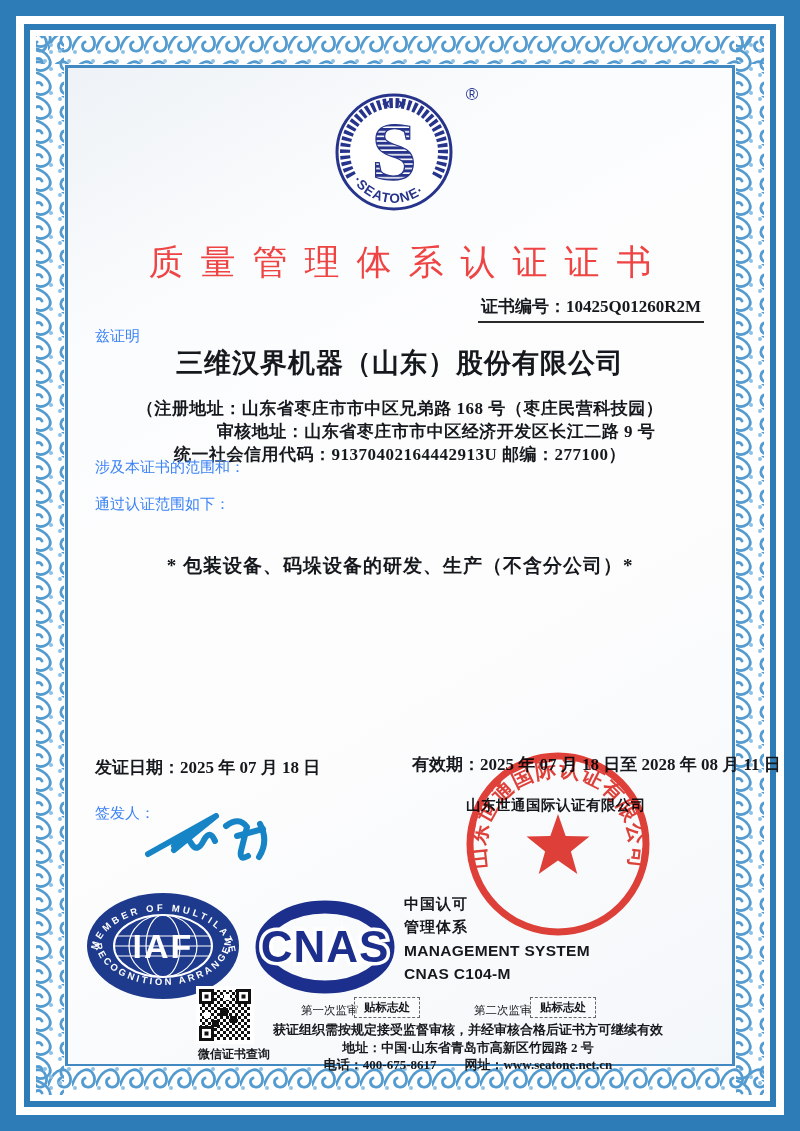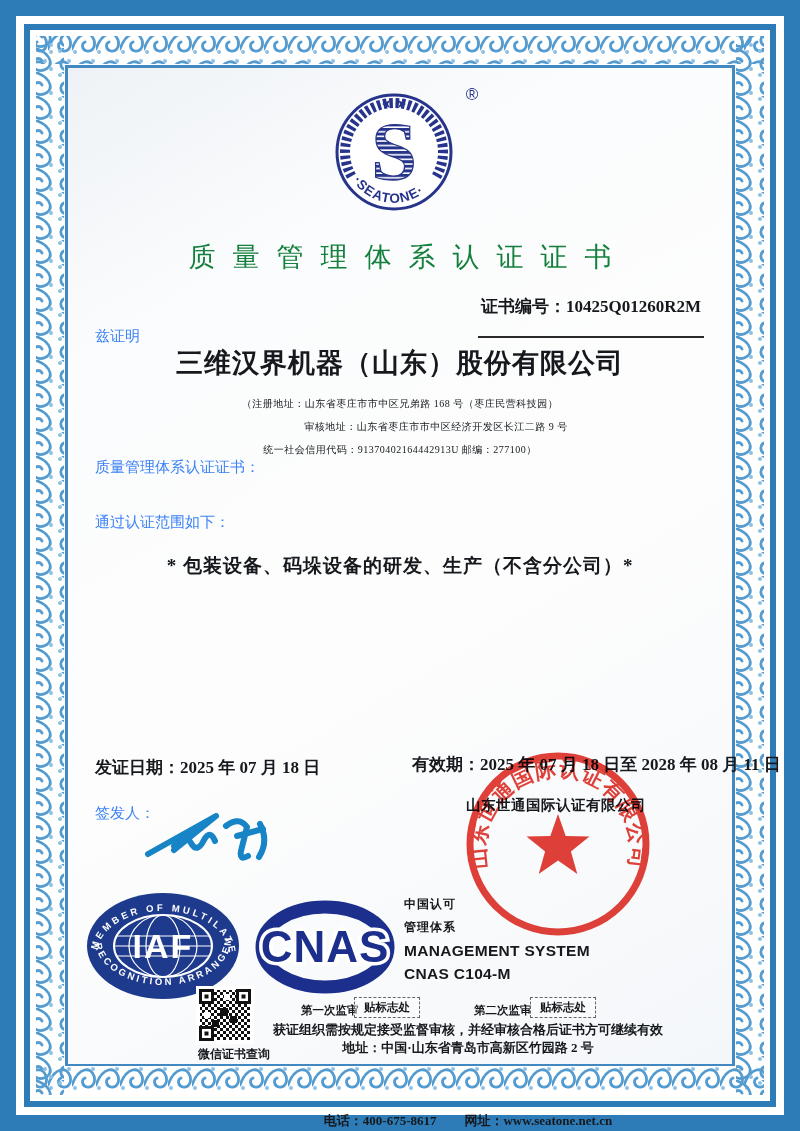--- a/index.html
+++ b/index.html
@@ -11,48 +11,48 @@
   }
   .abs{position:absolute;}
   .page{position:absolute;left:0;top:0;width:800px;height:1131px;}
   .content-bg{
     position:absolute;left:68px;top:68px;width:664px;height:996px;
     background:linear-gradient(150deg,#eef2f6 0%,#fbfcfd 22%,#fdfdfd 55%,#f4f7fa 100%);
   }
   .frame-svg{position:absolute;left:0;top:0;}
   .ctr{text-align:center;left:0;width:800px;}
   .title{
-    top:239px;font-size:27px;letter-spacing:17px;text-indent:17px;
-    color:#15803d;font-weight:500;
+    top:239px;font-size:35px;letter-spacing:17px;text-indent:17px;
+    color:#ef4444;font-weight:500;
   }
   .certno{
     top:295px;left:478px;width:226px;text-align:center;
-    font-size:17px;font-weight:bold;padding-bottom:18px;
+    font-size:17px;font-weight:bold;padding-bottom:3px;
     border-bottom:2px solid #2a2a2a;white-space:nowrap;
   }
   .small-label{font-size:15px;color:#3b82f6;}
   .company{top:345px;font-size:27px;font-weight:bold;letter-spacing:1px;}
-  .addr{font-size:10px;font-weight:normal;letter-spacing:0.5px;}
+  .addr{font-size:17px;font-weight:bold;letter-spacing:0.5px;}
   .standard{
     top:472px;font-size:30px;font-weight:600;letter-spacing:0.5px;
     font-family:"Liberation Sans","DejaVu Sans",sans-serif;
   }
   .scope{top:553px;font-size:19px;font-weight:bold;letter-spacing:1px;}
   .para{
     top:668px;left:94px;width:614px;font-size:13.5px;line-height:25px;
     text-align:justify;letter-spacing:0.2px;
   }
   .dateline{font-size:17px;font-weight:600;white-space:nowrap;}
   .issuer{top:796px;left:466px;font-size:14.5px;font-weight:600;letter-spacing:0.5px;}
   .stamp{mix-blend-mode:multiply;opacity:0.92;}
   .sig{mix-blend-mode:multiply;}
   .accred{top:893px;left:404px;line-height:23px;font-weight:bold;}
-  .accred .cn{font-size:12px;letter-spacing:1px;}
+  .accred .cn{font-size:15px;letter-spacing:1px;}
   .accred .en{font-size:15.5px;font-family:"Liberation Sans","DejaVu Sans",sans-serif;letter-spacing:0.3px;}
-  .auditlbl{font-size:11.5px;font-weight:700;white-space:nowrap;}
+  .auditlbl{font-size:11.5px;font-weight:400;white-space:nowrap;}
   .stickerbox{
     font-size:11.5px;font-weight:600;white-space:nowrap;
     border:1px dashed #666;padding:2px 9px;background:rgba(255,255,255,0.4);
   }
   .footline{left:250px;width:436px;text-align:center;font-size:13px;font-weight:600;white-space:nowrap;}
   .qrcap{top:1046px;left:182px;width:88px;text-align:right;font-size:12px;font-weight:bold;}
   .contact-gap{display:inline-block;width:28px;}
 </style>
 </head>
 <body>
@@ -104,23 +104,23 @@
   <div class="abs ctr title">质量管理体系认证证书</div>
 
   <div class="abs certno"><span>证书编号：</span><span>10425Q01260R2M</span></div>
 
   <div class="abs small-label" style="left:95px;top:327px;">兹证明</div>
   <div class="abs ctr company">三维汉界机器（山东）股份有限公司</div>
   <div class="abs ctr addr" style="top:397px;">（注册地址：山东省枣庄市市中区兄弟路 168 号（枣庄民营科技园）</div>
   <div class="abs ctr addr" style="top:420px;margin-left:36px;">审核地址：山东省枣庄市市中区经济开发区长江二路 9 号</div>
   <div class="abs ctr addr" style="top:443px;">统一社会信用代码：91370402164442913U 邮编：277100）</div>
 
-  <div class="abs small-label" style="left:95px;top:458px;">质量管理体系认证证书：</div>
-
-  <div class="abs small-label" style="left:95px;top:513px;text-align:center;">通过认证范围如下：</div>
+  <div class="abs small-label" style="left:95px;top:458px;">涉及本证书的范围和：</div>
+
+  <div class="abs small-label" style="left:95px;top:495px;text-align:center;">通过认证范围如下：</div>
   <div class="abs ctr scope">* 包装设备、码垛设备的研发、生产（不含分公司）*</div>
 
 
   <div class="abs dateline" style="left:95px;top:756px;"><span>发证日期：</span><span>2025 年 07 月 18 日</span></div>
   <div class="abs dateline" style="left:412px;top:753px;"><span>有效期：</span><span>2025 年 07 月 18 日至 2028 年 08 月 11 日</span></div>
 
   <div class="abs small-label" style="left:95px;top:804px;">签发人：</div>
   <svg class="abs sig" style="left:142px;top:794px;" width="150" height="78" viewBox="0 0 150 78">
     <g fill="none" stroke="#1686c8" stroke-width="6" stroke-linecap="round" stroke-linejoin="round">
       <path d="M 6,60 L 74,22 L 32,56"></path>
@@ -199,15 +199,15 @@
   </svg>
   <div class="abs qrcap">微信证书查询</div>
 
   <div class="abs auditlbl" style="left:301px;top:1003px;">第一次监审</div>
   <div class="abs stickerbox" style="left:354px;top:997px;">贴标志处</div>
   <div class="abs auditlbl" style="left:474px;top:1003px;">第二次监审</div>
   <div class="abs stickerbox" style="left:530px;top:997px;">贴标志处</div>
 
   <div class="abs footline" style="top:1021px;">获证组织需按规定接受监督审核，并经审核合格后证书方可继续有效</div>
   <div class="abs footline" style="top:1039px;">地址：中国·山东省青岛市高新区竹园路 2 号</div>
-  <div class="abs footline" style="top:1112px;"><span>电话：</span><span>400-675-8617</span><span class="contact-gap"></span><span>网址：</span><span>www.seatone.net.cn</span></div>
+  <div class="abs footline" style="top:1056px;"><span>电话：</span><span>400-675-8617</span><span class="contact-gap"></span><span>网址：</span><span>www.seatone.net.cn</span></div>
 
 </div>
 
 </body></html>

